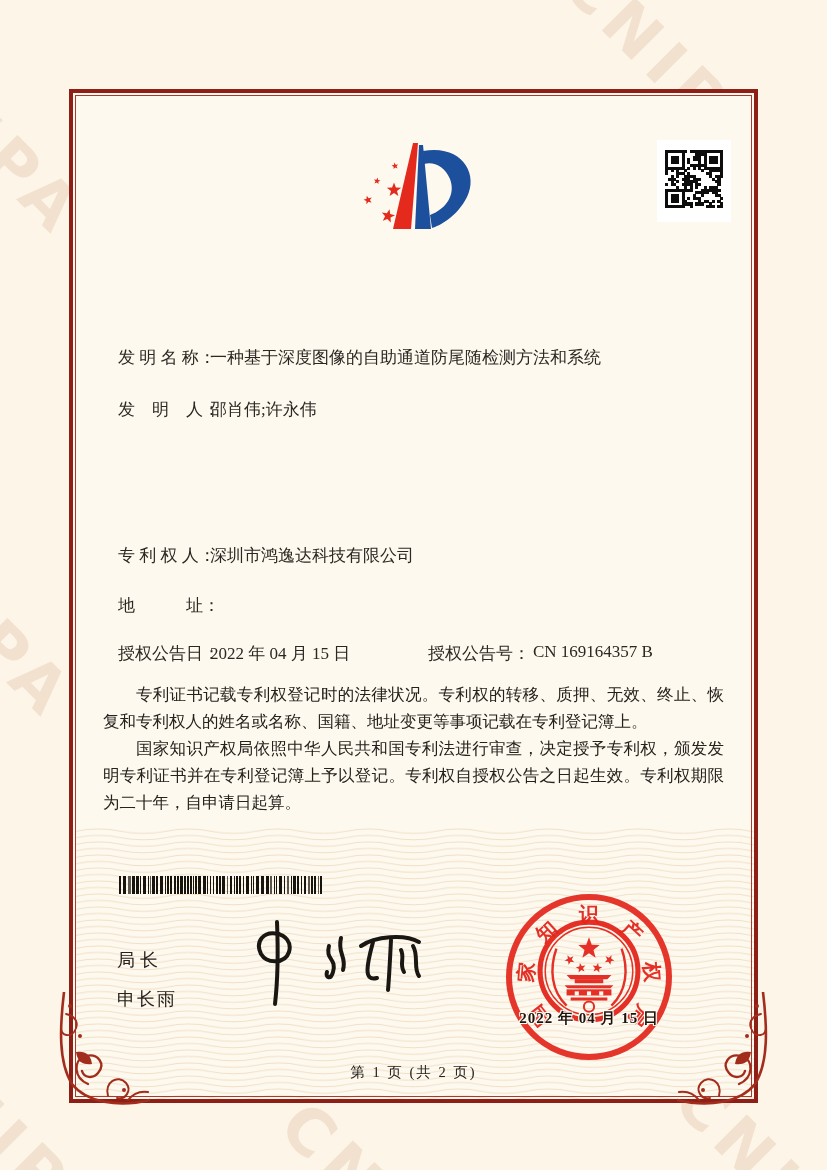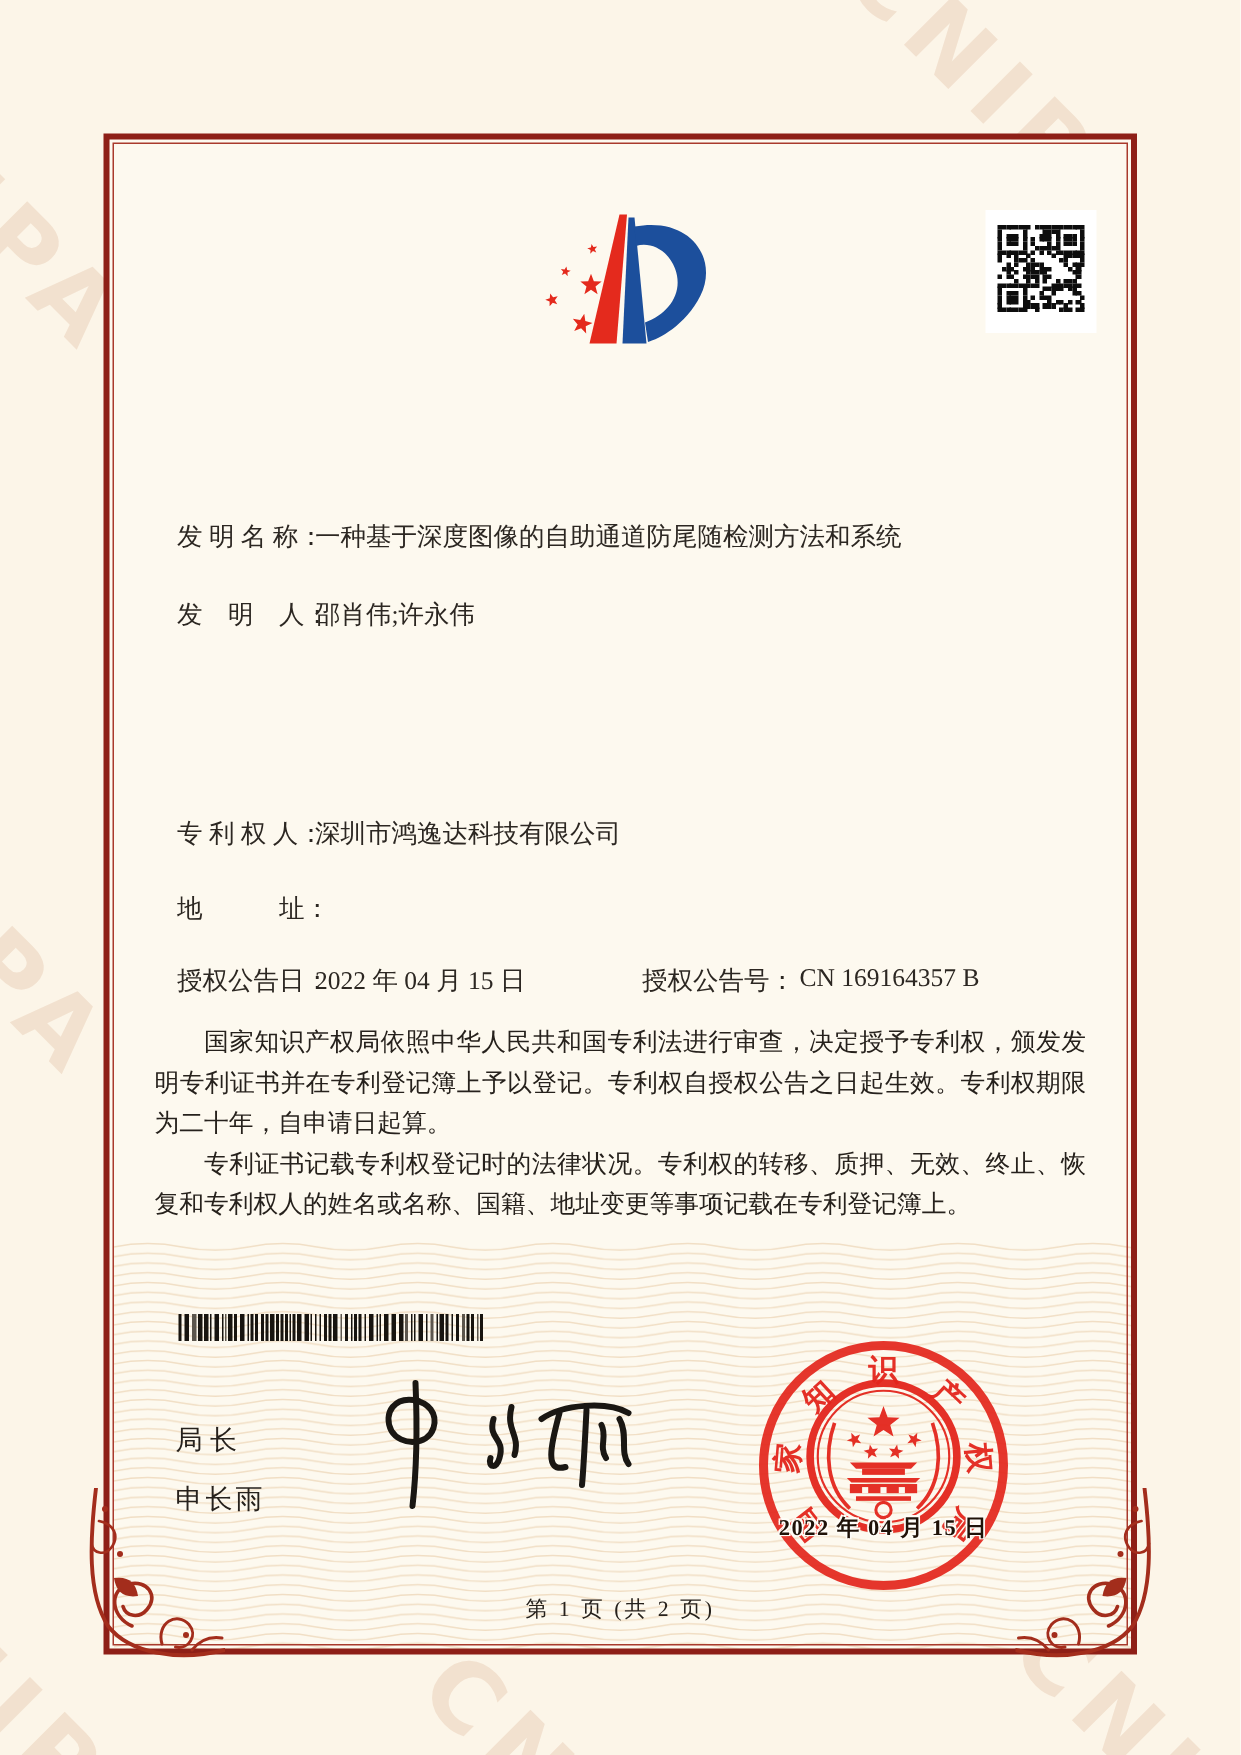--- a/index.html
+++ b/index.html
@@ -386,22 +386,22 @@
     <span class="flabel">地　　　址：</span>
   </div>
   <div class="abs frow" style="top:642px;">
     <span class="flabel">授权公告日：</span>
     <span class="fvalue">2022 年 04 月 15 日</span>
     <span class="flabel2">授权公告号：</span>
     <span class="fvalue2">CN 169164357 B</span>
   </div>
 
   <div class="abs paras">
+    <p>专利证书记载专利权登记时的法律状况。专利权的转移、质押、无效、终止、恢复和专利权人的姓名或名称、国籍、地址变更等事项记载在专利登记簿上。</p>
     <p>国家知识产权局依照中华人民共和国专利法进行审查，决定授予专利权，颁发发明专利证书并在专利登记簿上予以登记。专利权自授权公告之日起生效。专利权期限为二十年，自申请日起算。</p>
-    <p>专利证书记载专利权登记时的法律状况。专利权的转移、质押、无效、终止、恢复和专利权人的姓名或名称、国籍、地址变更等事项记载在专利登记簿上。</p>
   </div>
 
   <div class="abs barcode" id="barcode">
       <div style="left: 0px; width: 2px;"></div>
       <div style="left: 4px; width: 3px;"></div>
       <div style="left: 9px; width: 3px; background: rgb(92, 86, 77);"></div>
       <div style="left: 13px; width: 3px;"></div>
       <div style="left: 17px; width: 3px;"></div>
       <div style="left: 21px; width: 1px;"></div>
       <div style="left: 24px; width: 3px;"></div>

